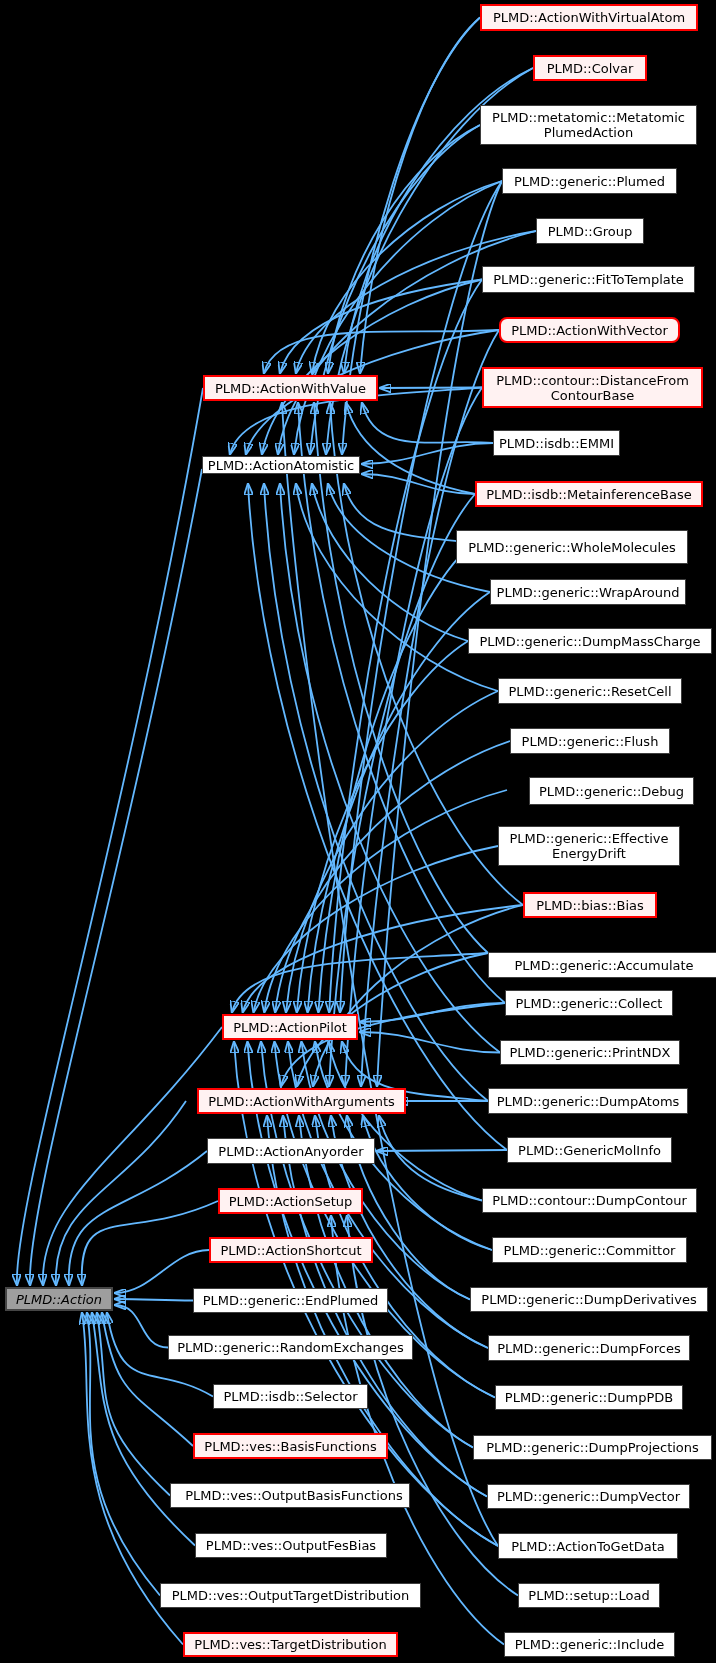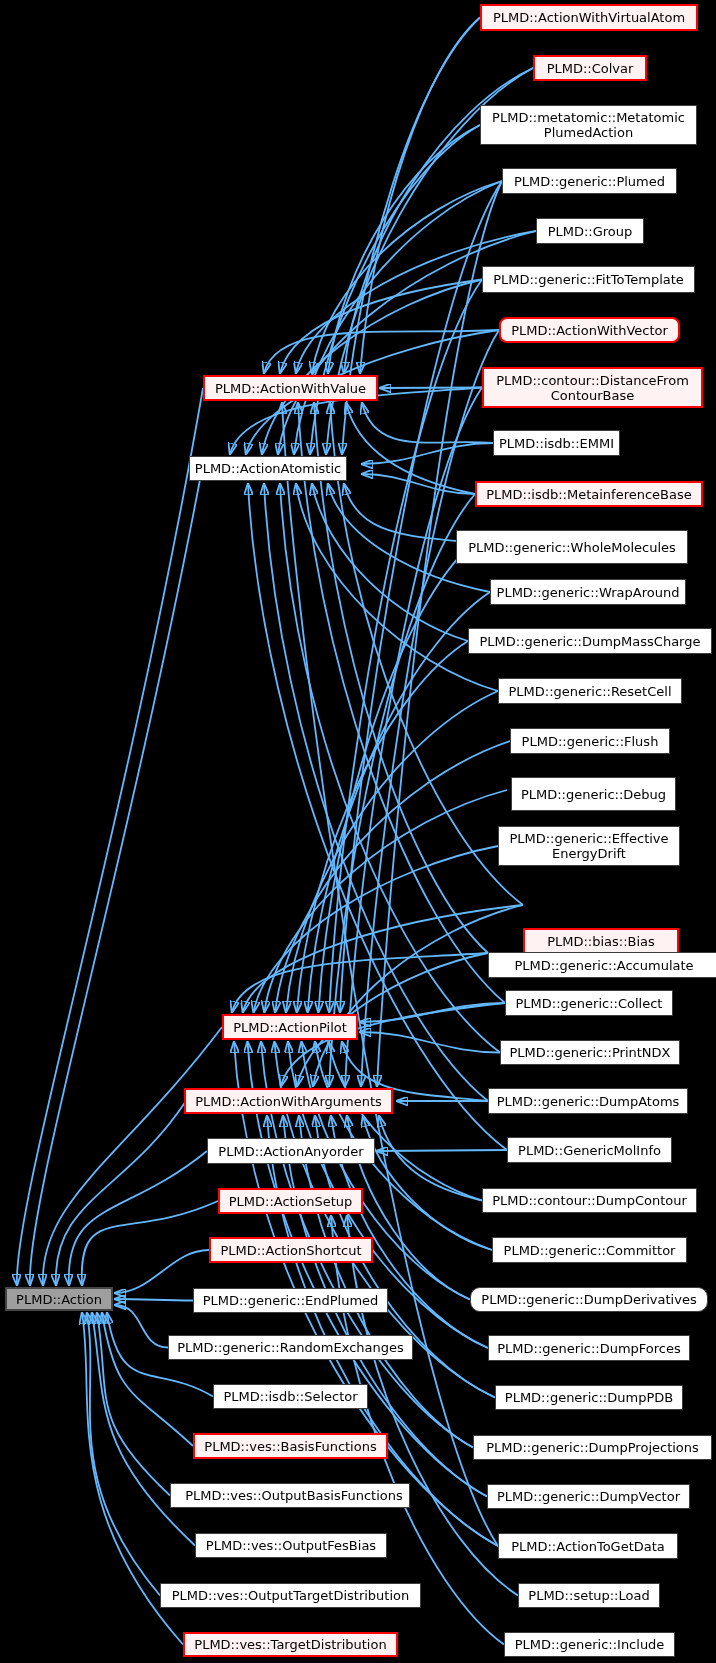--- a/index.html
+++ b/index.html
@@ -107,25 +107,25 @@
         <path d="M495,1397.5 C414,1360.905 329,1242.675 315,1116" marker-end="url(#arrow)"></path>
         <path d="M473,1447.5 C394.7,1404.405 313,1265.175 299,1116" marker-end="url(#arrow)"></path>
         <path d="M487,1496.5 C395.2,1447.035 297,1287.225 283,1116" marker-end="url(#arrow)"></path>
         <path d="M498,1546 C394.05,1490.1 281,1309.5 267,1116" marker-end="url(#arrow)"></path>
         <path d="M507,1150 C455,1150 429,1151 377,1151" marker-end="url(#arrow)"></path>
         <path d="M518,1595.5 C441.05,1546.165 361,1386.775 347,1216" marker-end="url(#arrow)"></path>
         <path d="M504,1644.5 C426.15,1588.795 345,1408.825 331,1216" marker-end="url(#arrow)"></path>
       </g>
   </svg>
   <div id="node-layer">
-      <div class="node gray" style="left: 5px; top: 1287px; width: 108px; height: 24px;">PLMD::Action</div>
+      <div class="node gray" style="left: 5px; top: 1287px; width: 108px; height: 24px; font-style: italic;">PLMD::Action</div>
       <div class="node red" style="left: 203px; top: 375px; width: 175px; height: 26px;">PLMD::ActionWithValue</div>
-      <div class="node" style="left: 189px; top: 456px; width: 158px; height: 25px;">PLMD::ActionAtomistic</div>
+      <div class="node" style="left: 202px; top: 456px; width: 158px; height: 18px;">PLMD::ActionAtomistic</div>
       <div class="node red" style="left: 222px; top: 1014px; width: 136px; height: 26px;">PLMD::ActionPilot</div>
-      <div class="node red" style="left: 184px; top: 1088px; width: 209px; height: 26px; text-align: right;">PLMD::ActionWithArguments</div>
+      <div class="node red" style="left: 197px; top: 1088px; width: 209px; height: 26px; text-align: right;">PLMD::ActionWithArguments</div>
       <div class="node" style="left: 207px; top: 1138px; width: 168px; height: 26px;">PLMD::ActionAnyorder</div>
       <div class="node red" style="left: 218px; top: 1188px; width: 145px; height: 26px;">PLMD::ActionSetup</div>
       <div class="node red" style="left: 209px; top: 1237px; width: 164px; height: 26px;">PLMD::ActionShortcut</div>
       <div class="node" style="left: 193px; top: 1288px; width: 195px; height: 25px; text-align: right;">PLMD::generic::EndPlumed</div>
       <div class="node" style="left: 168px; top: 1335px; width: 245px; height: 25px;">PLMD::generic::RandomExchanges</div>
       <div class="node" style="left: 213px; top: 1384px; width: 155px; height: 25px;">PLMD::isdb::Selector</div>
       <div class="node red" style="left: 193px; top: 1433px; width: 195px; height: 26px;">PLMD::ves::BasisFunctions</div>
       <div class="node" style="left: 170px; top: 1483px; width: 240px; height: 25px; padding-left: 8px;">PLMD::ves::OutputBasisFunctions</div>
       <div class="node" style="left: 195px; top: 1533px; width: 192px; height: 25px;">PLMD::ves::OutputFesBias</div>
       <div class="node" style="left: 160px; top: 1583px; width: 261px; height: 25px;">PLMD::ves::OutputTargetDistribution</div>
@@ -140,32 +140,32 @@
       <div class="node red" style="left: 499px; top: 317px; width: 181px; height: 26px; border-radius: 8px;">PLMD::ActionWithVector</div>
       <div class="node red" style="left: 482px; top: 367px; width: 221px; height: 41px;">PLMD::contour::DistanceFrom
 ContourBase</div>
       <div class="node" style="left: 493px; top: 430px; width: 127px; height: 26px;">PLMD::isdb::EMMI</div>
       <div class="node red" style="left: 475px; top: 481px; width: 228px; height: 26px;">PLMD::isdb::MetainferenceBase</div>
       <div class="node" style="left: 456px; top: 530px; width: 232px; height: 34px; text-align: center;">PLMD::generic::WholeMolecules</div>
       <div class="node" style="left: 490px; top: 579px; width: 196px; height: 26px;">PLMD::generic::WrapAround</div>
       <div class="node" style="left: 468px; top: 628px; width: 244px; height: 26px;">PLMD::generic::DumpMassCharge</div>
       <div class="node" style="left: 498px; top: 678px; width: 184px; height: 26px;">PLMD::generic::ResetCell</div>
       <div class="node" style="left: 510px; top: 728px; width: 160px; height: 26px;">PLMD::generic::Flush</div>
-      <div class="node" style="left: 511px; top: 777px; width: 165px; height: 34px;">PLMD::generic::Debug</div>
+      <div class="node" style="left: 529px; top: 777px; width: 165px; height: 28px;">PLMD::generic::Debug</div>
       <div class="node" style="left: 498px; top: 826px; width: 182px; height: 40px;">PLMD::generic::Effective
 EnergyDrift</div>
-      <div class="node red" style="left: 523px; top: 928px; width: 156px; height: 26px;">PLMD::bias::Bias</div>
+      <div class="node red" style="left: 523px; top: 892px; width: 134px; height: 26px;">PLMD::bias::Bias</div>
       <div class="node" style="left: 488px; top: 940px; width: 232px; height: 26px; margin-top: 12px;">PLMD::generic::Accumulate</div>
       <div class="node" style="left: 505px; top: 990px; width: 168px; height: 26px;">PLMD::generic::Collect</div>
       <div class="node" style="left: 500px; top: 1040px; width: 180px; height: 25px;">PLMD::generic::PrintNDX</div>
       <div class="node" style="left: 488px; top: 1088px; width: 200px; height: 26px;">PLMD::generic::DumpAtoms</div>
       <div class="node" style="left: 507px; top: 1137px; width: 165px; height: 26px;">PLMD::GenericMolInfo</div>
       <div class="node" style="left: 482px; top: 1188px; width: 215px; height: 25px;">PLMD::contour::DumpContour</div>
       <div class="node" style="left: 492px; top: 1237px; width: 195px; height: 26px;">PLMD::generic::Committor</div>
-      <div class="node" style="left: 470px; top: 1287px; width: 238px; height: 25px; border-radius: 10px;">PLMD::generic::DumpDerivatives</div>
+      <div class="node" style="left: 470px; top: 1287px; width: 238px; height: 25px;">PLMD::generic::DumpDerivatives</div>
       <div class="node" style="left: 488px; top: 1335px; width: 202px; height: 26px;">PLMD::generic::DumpForces</div>
       <div class="node" style="left: 495px; top: 1385px; width: 188px; height: 25px;">PLMD::generic::DumpPDB</div>
       <div class="node" style="left: 473px; top: 1435px; width: 239px; height: 25px;">PLMD::generic::DumpProjections</div>
       <div class="node" style="left: 487px; top: 1484px; width: 203px; height: 25px;">PLMD::generic::DumpVector</div>
       <div class="node" style="left: 498px; top: 1533px; width: 180px; height: 26px;">PLMD::ActionToGetData</div>
       <div class="node" style="left: 518px; top: 1583px; width: 142px; height: 25px;">PLMD::setup::Load</div>
       <div class="node" style="left: 504px; top: 1632px; width: 171px; height: 25px;">PLMD::generic::Include</div>
     </div>
 </div>
 

